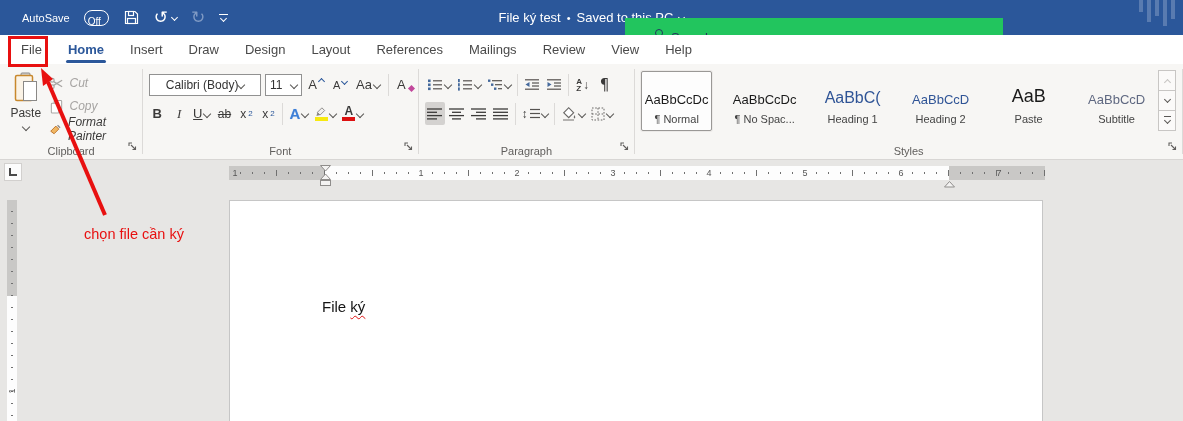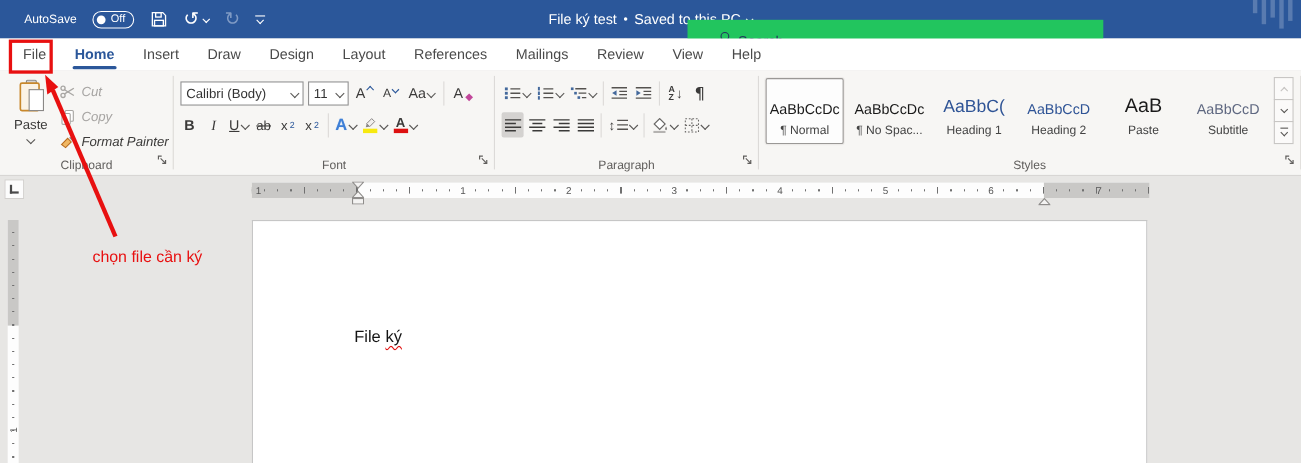--- a/index.html
+++ b/index.html
@@ -3,21 +3,21 @@
 <meta charset="utf-8">
 <style>
   * { margin:0; padding:0; box-sizing:border-box; }
   body { font-family:"Liberation Sans", sans-serif; background:#fff; }
   .app { position:relative; width:1183px; height:421px; overflow:hidden; background:#e7e6e4; font-family:"Liberation Sans",sans-serif; }
 
   
   .titlebar { position:absolute; top:0; left:0; right:0; height:35px; background:#2b579a; display:flex; align-items:center; color:#fff; }
   .qat { display:flex; align-items:center; gap:14px; padding-left:22px; }
   .as-label { font-size:11px; }
-  .toggle { display:flex; align-items:center; gap:5px; border:1.3px solid #fff; border-radius:9px; height:16px; padding:0 7px 0 3px; cursor:pointer; }
+  .toggle { display:flex; align-items:center; gap:5px; border:1.3px solid #fff; border-radius:9px; height:16px; padding:0 7px 0 3px; cursor:pointer;flex-direction:column; }
   .toggle .dot { width:8px; height:8px; border-radius:50%; background:#fff; }
   .toggle .state { font-size:10px; color:#fff; }
   .glyphbtn { font-size:17px; line-height:1; color:#fff; display:flex; align-items:center; }
   .glyphbtn.disabled { color:#7f9ac4; }
   .chv { display:inline-block; width:6px; height:6px; border-right:1.3px solid #5a5856; border-bottom:1.3px solid #5a5856; transform:rotate(45deg); }
   .chv.white { border-color:#fff; width:5px; height:5px; }
   .qat-custom { display:flex; flex-direction:column; align-items:center; gap:1px; }
   .qat-custom .bar { width:9px; height:1.6px; background:#fff; }
   .titletext { position:absolute; left:0; right:0; top:0; height:35px; display:flex; align-items:center; justify-content:center; gap:6px; font-size:13px; pointer-events:none; }
   .titletext .sep { font-size:11px; }
@@ -55,21 +55,21 @@
   .cliprows { display:flex; flex-direction:column; padding-top:9px; gap:3px;font-style:italic; }
   .cliprow { display:flex; align-items:center; gap:5px; height:20px; font-size:12px; cursor:pointer; }
   .cliprow.disabled { color:#a6a4a2; }
   .cliprow.enabled { color:#3b3a39; }
 
   
   .g-font { width:296px; }
   .g-font .row1 { margin-top:9px; gap:4px; padding-left:4px; }
   .g-font .row2 { margin-top:6px; padding-left:2px; gap:2px; }
   .combo { height:22px; border:1px solid #919191; background:#fff; display:flex; align-items:center; justify-content:space-between; font-size:12px; color:#333; padding:0 4px; cursor:pointer; }
-  .combo.name { width:112px; }
+  .combo.name { width:112px;justify-content:center; }
   .combo.size { width:37px; }
   .bold { font-weight:700; }
   .ital { font-style:italic; font-family:"Liberation Serif",serif; }
   .und { text-decoration:underline; }
   .strike { text-decoration:line-through; font-size:12px; }
   .subsup { font-size:12px; }
   .subsup sub, .subsup sup { color:#2b579a; font-size:8px; }
   .fx { color:#3e7fd6; font-weight:700; font-size:15px; text-shadow:0 0 1px #a9c8ef; }
   .caret { display:inline-block; width:5px; height:5px; border-right:1.4px solid #2b579a; border-bottom:1.4px solid #2b579a; }
   .caret.up { transform:rotate(-135deg); margin-bottom:6px; }
@@ -80,21 +80,21 @@
   .g-paragraph { width:243px; }
   .g-paragraph .row1 { margin-top:9px; padding-left:4px; gap:2px; }
   .g-paragraph .row2 { margin-top:6px; padding-left:4px; gap:2px; }
   .sorticon { display:flex; align-items:center; gap:1px; }
   .sorticon .az { display:flex; flex-direction:column; font-size:8px; font-weight:700; line-height:7px; color:#3b3a39; }
   .sortarrow { font-size:12px; color:#3b3a39; }
   .pil { font-size:15px; color:#3b3a39; font-family:"DejaVu Sans",sans-serif; }
 
   
   .g-styles { flex:1; display:flex; }
-  .scards { display:flex; padding-top:7px; padding-left:4px; gap:6px; }
+  .scards { display:flex; padding-top:7px; padding-left:4px; gap:17px; }
   .scard { width:71px; height:60px; border:1px solid transparent; border-radius:2px; display:flex; flex-direction:column; align-items:center; justify-content:center; cursor:pointer; }
   .scard.selected { border:1px solid #9a9896; background:#fdfdfd; box-shadow:0 0 0 1px #eceae8; }
   .sprev { height:30px; display:flex; align-items:flex-end; font-size:13px; color:#1a1a1a; white-space:nowrap; }
   .sprev.h1 { color:#2f5496; font-size:16px; }
   .sprev.h2 { color:#2f5496; font-size:13px; }
   .sprev.ttl { font-size:18px; }
   .sprev.sub { color:#5f6881; }
   .slab { font-size:11px; color:#444; margin-top:6px; white-space:nowrap; }
   .sscroll { width:18px; margin:7px 4px 0 6px; display:flex; flex-direction:column; }
   .sscroll .sbtn { height:21px; border:1px solid #c8c6c4; background:#fbfaf9; display:flex; align-items:center; justify-content:center; margin-top:-1px; cursor:pointer; flex-direction:column; gap:1px; }

